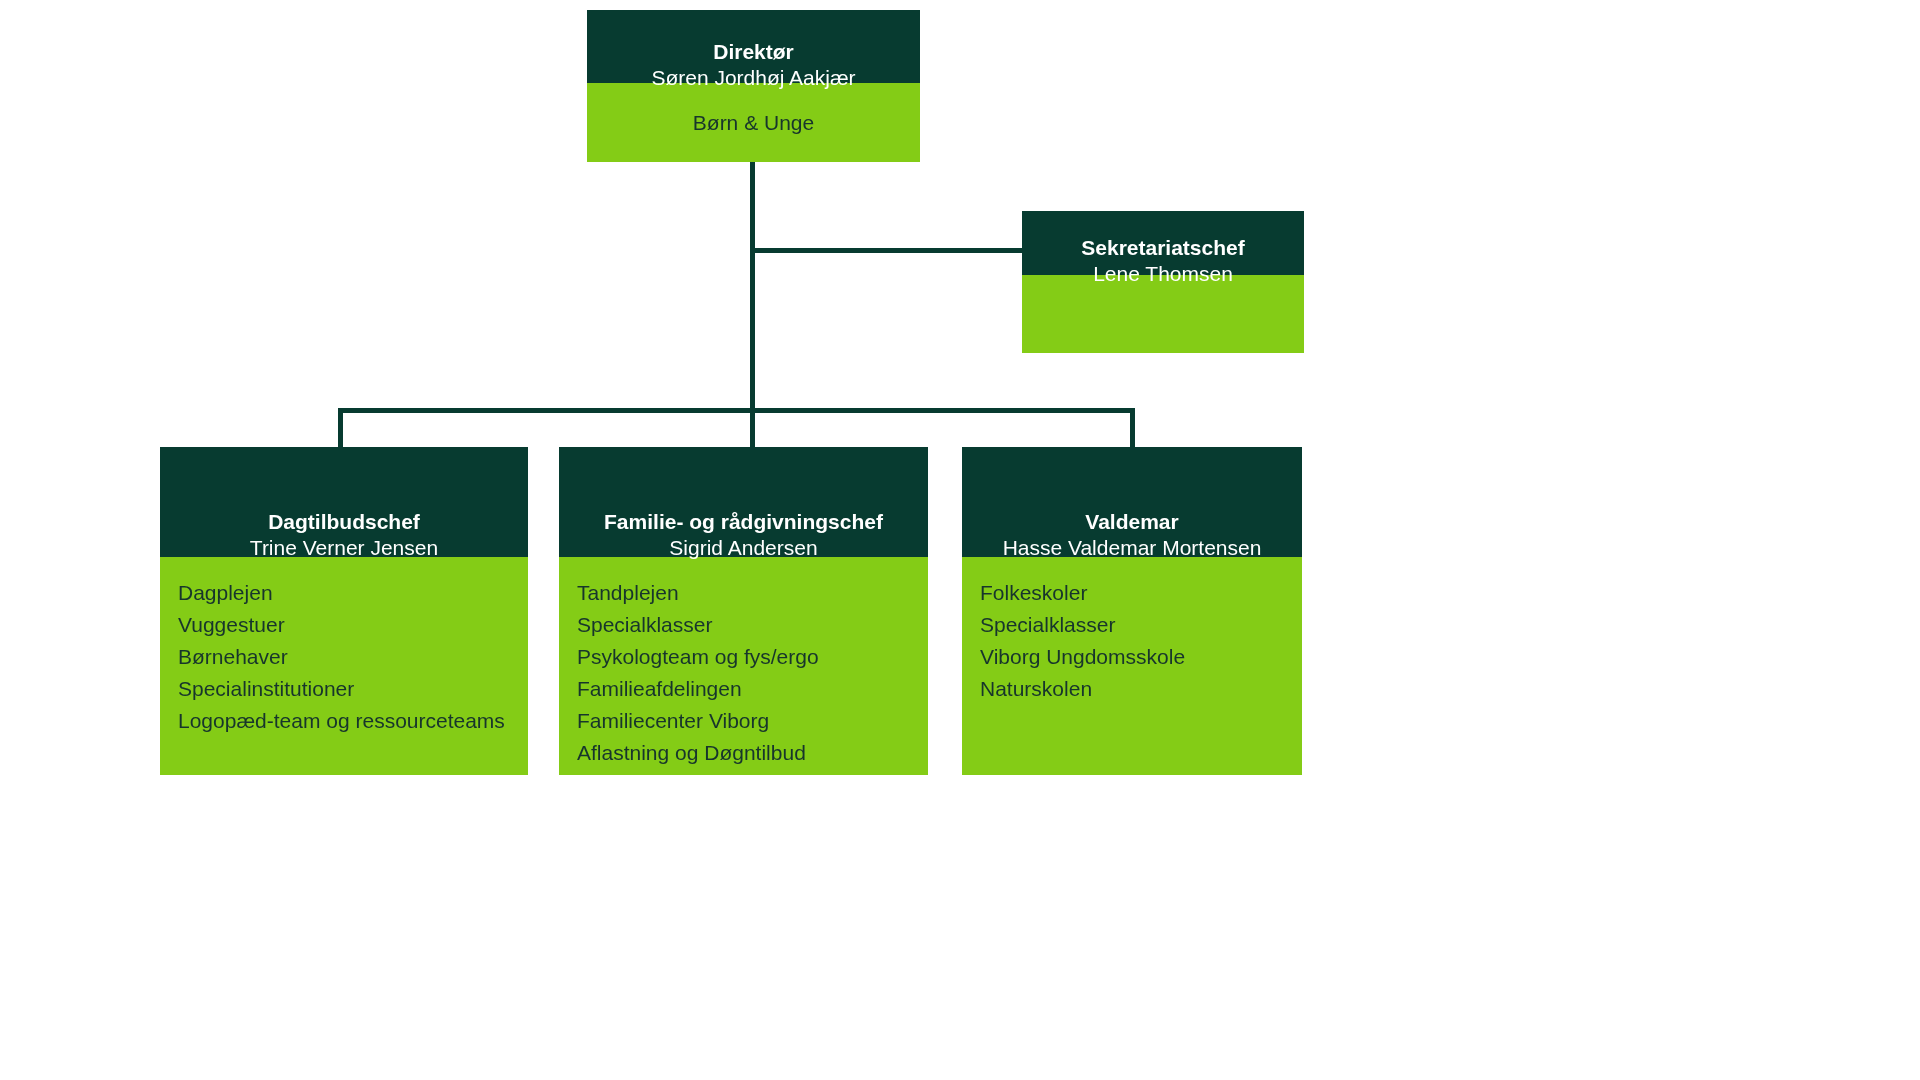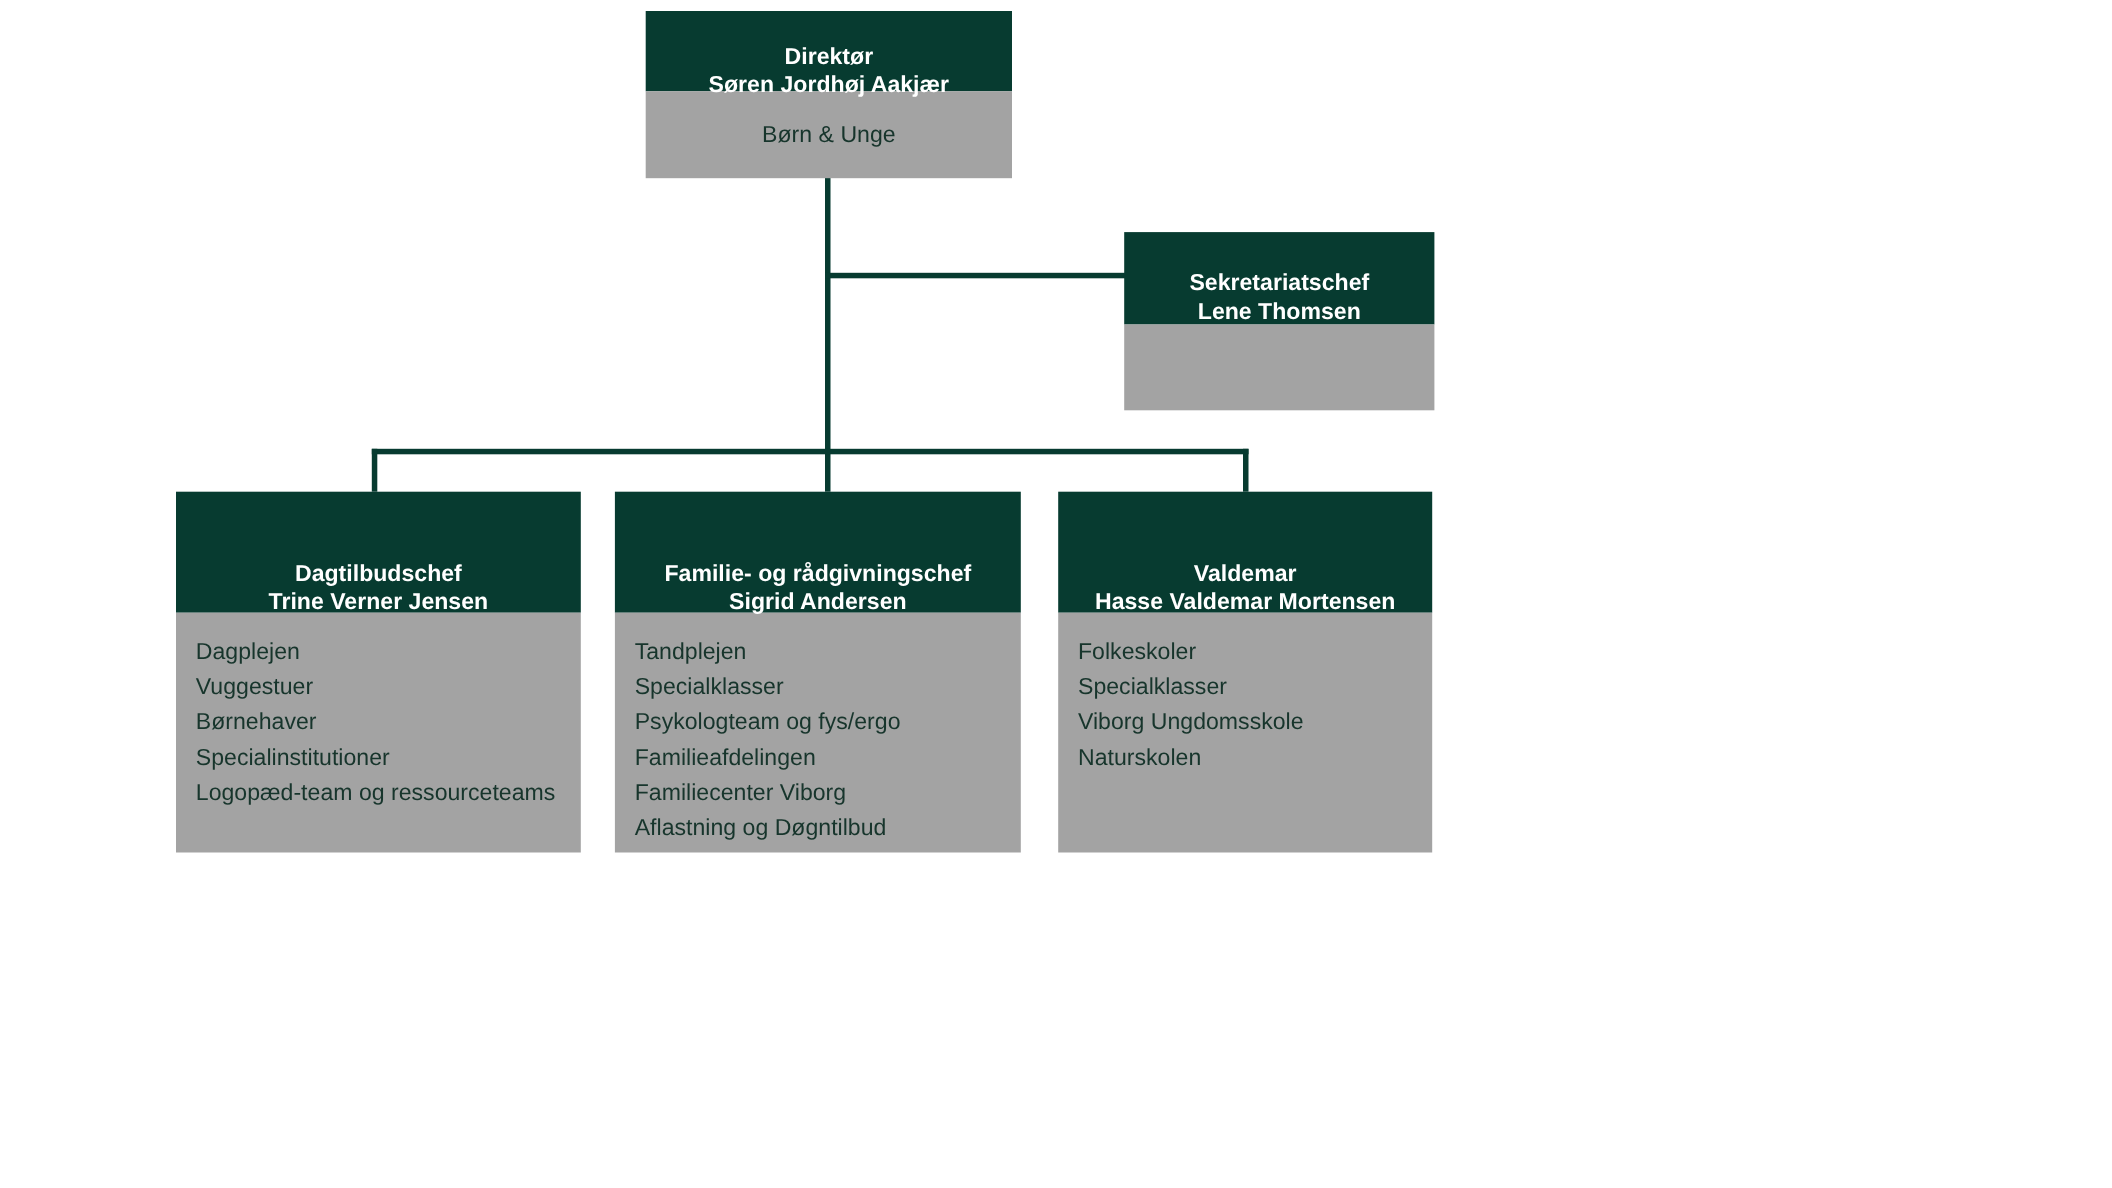--- a/index.html
+++ b/index.html
@@ -29,26 +29,26 @@
     text-align: center;
     box-sizing: border-box;
   }
   .box-header .title {
     font-weight: bold;
     font-size: 21px;
     line-height: 26px;
     margin-top: 36px;
   }
   .box-header .name {
-    font-weight: bold;
+    font-weight: normal;
     font-size: 21px;
     line-height: 26px;
   }
   .box-body {
-    background: #a3a3a3;
+    background: #84cc16;
     color: #17352c;
     box-sizing: border-box;
   }
   .box-body.centered {
     display: flex;
     justify-content: center;
     align-items: center;
     font-size: 21px;
   }
   .unit-list {
@@ -62,21 +62,21 @@
   .line {
     position: absolute;
     background: #073b30;
   }
   
   #root-box        { left: 587px; top: 10px;  width: 333px; }
   #root-header     { height: 73px; }
   #root-body       { height: 79px; }
   
   #secretariat-box    { left: 1022px; top: 211px; width: 282px; }
-  #secretariat-header { height: 84px; }
+  #secretariat-header { height: 64px; }
   #secretariat-body   { height: 78px; }
   
   .dept-header { height: 110px; padding-top: 26px; justify-content: flex-start; }
   .dept-body   { height: 218px; }
   #dept-0 { left: 160px; top: 447px; width: 368px; }
   #dept-1 { left: 559px; top: 447px; width: 369px; }
   #dept-2 { left: 962px; top: 447px; width: 340px; }
   
   #line-v-main     { left: 750px;  top: 161px; width: 5px;   height: 286px; }
   #line-h-branch   { left: 750px;  top: 248px; width: 274px; height: 5px; }

